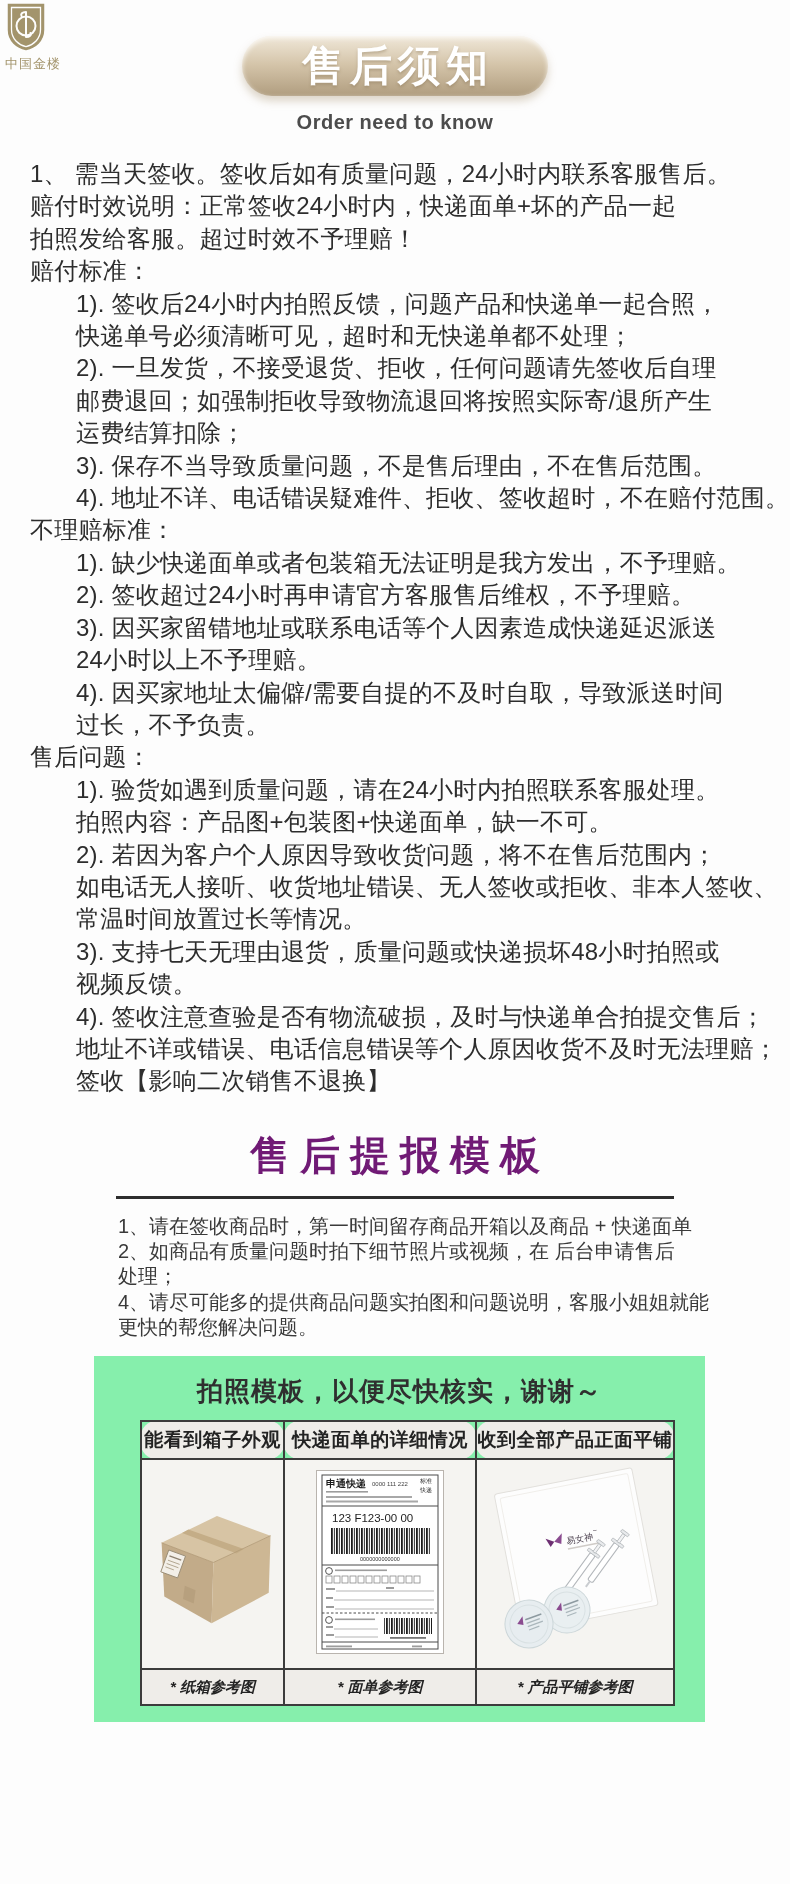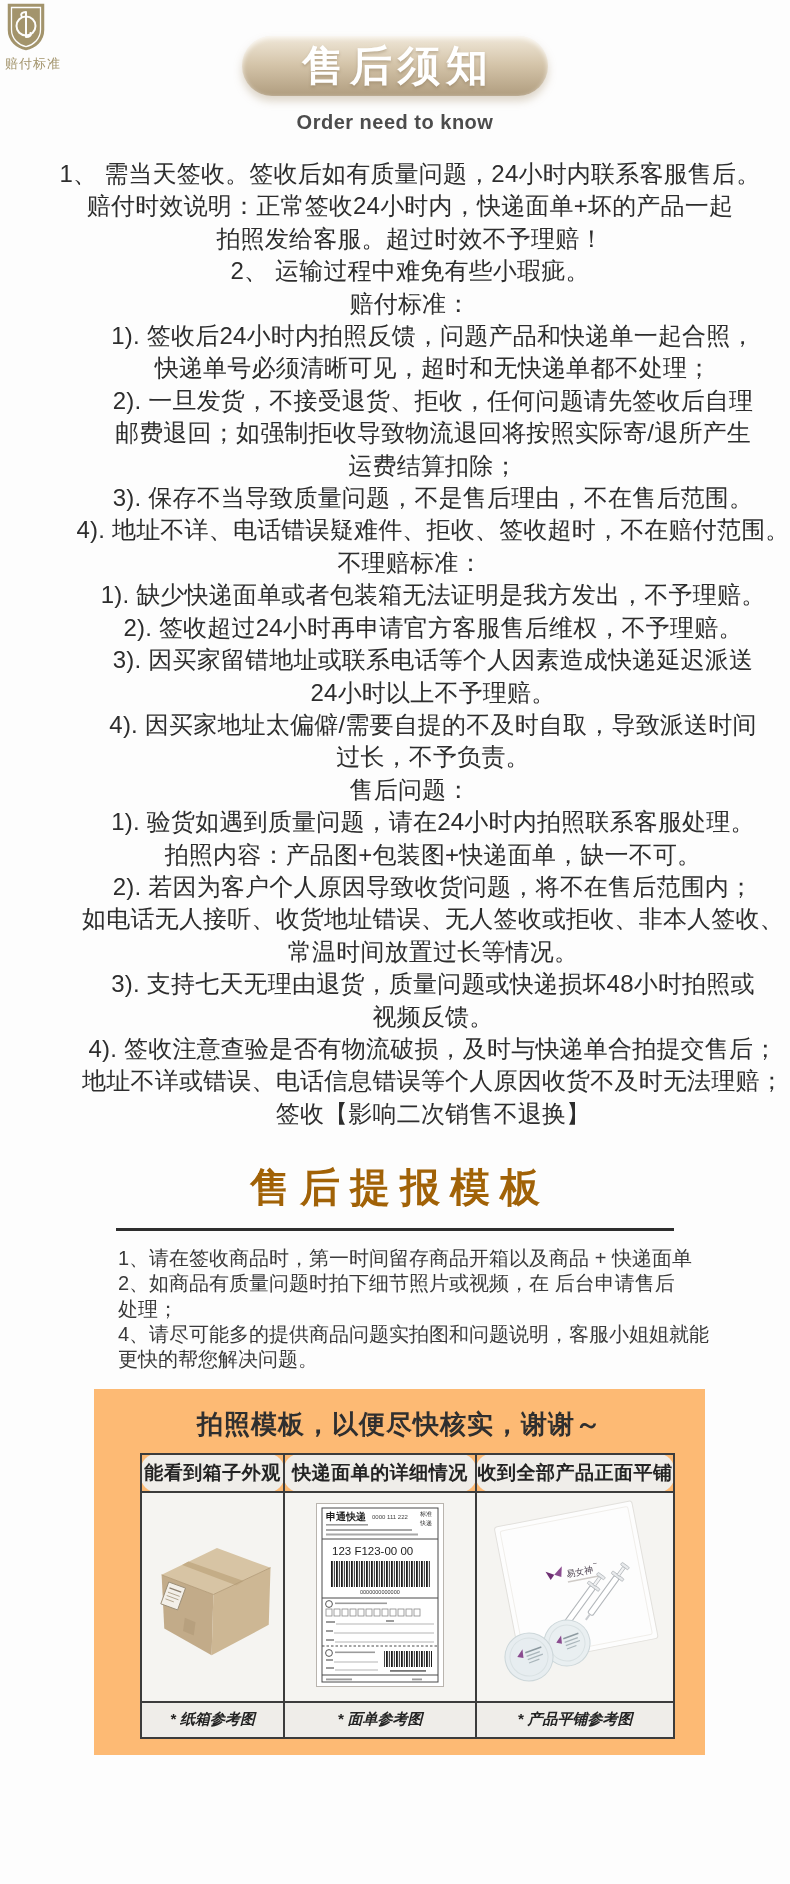--- a/index.html
+++ b/index.html
@@ -19,61 +19,60 @@
     box-shadow:0 5px 9px rgba(168,148,112,.38), inset 0 2px 5px rgba(255,255,255,.8);
     display:flex;align-items:center;justify-content:center;
   }
   .banner span{
     color:#fff;font-size:42px;font-weight:bold;letter-spacing:6px;padding-left:6px;
     text-shadow:0 2px 3px rgba(120,100,70,.35);
   }
   .subtitle{text-align:center;margin-top:14px;font-size:20px;font-weight:bold;color:#4c4c4c;letter-spacing:.5px;line-height:24px;}
   
   .notice{margin:24px 0 0 30px;font-size:24px;line-height:32.4px;letter-spacing:.2px;color:#2d2d2d;}
-  .nline{white-space:nowrap;text-align:center;}
+  .nline{white-space:nowrap;}
   .nline.ind{padding-left:46px;}
   
-  .sec-title{margin-top:34px;text-align:center;font-size:40px;font-weight:bold;color:#a16207;letter-spacing:10px;text-indent:10px;line-height:46px;}
+  .sec-title{margin-top:34px;text-align:center;font-size:40px;font-weight:bold;color:#701a75;letter-spacing:10px;text-indent:10px;line-height:46px;}
   .rule{width:558px;height:3px;background:#2e2e2e;margin:18px auto 0;}
   .tpl-list{margin:15px 0 0 118px;font-size:20px;line-height:25.3px;color:#3a3a3a;}
   .tline{white-space:nowrap;}
   
-  .panel{width:611px;height:366px;margin:16px 0 0 94px;background:#fdba74;box-sizing:border-box;padding-top:20px;}
+  .panel{width:611px;height:366px;margin:16px 0 0 94px;background:#86efac;box-sizing:border-box;padding-top:20px;}
   .panel-title{text-align:center;font-size:26px;font-weight:bold;color:#2f2f2f;letter-spacing:1px;line-height:30px;}
   table.ptable{border-collapse:collapse;table-layout:fixed;margin:14px 0 0 46px;width:527px;}
   .ptable td{border:2px solid #3c3c3c;text-align:center;padding:0;background:#efede9;overflow:hidden;}
   .ptable .hrow td{height:36px;font-size:19px;font-weight:bold;color:#232323;letter-spacing:.5px;border-radius:15px;}
   .ptable .irow td{height:208px;background:#f5f4f1;vertical-align:middle;}
   .ptable .crow td{height:34px;font-size:15px;font-weight:bold;color:#232323;font-style:italic;}
   .c1{width:141px;} .c2{width:190px;} .c3{width:196px;}
 </style>
 </head>
 <body>
 
 <div class="logo">
   <svg width="38" height="48" viewBox="0 0 38 48">
     <path d="M1.5 1.5 H36.5 V27 C36.5 38 28 44.5 19 46.5 C10 44.5 1.5 38 1.5 27 Z" fill="#a3946c" stroke="#a3946c" stroke-width="1.5"></path>
     <path d="M4.5 4.5 H33.5 V26.5 C33.5 36 26.5 41.8 19 43.6 C11.5 41.8 4.5 36 4.5 26.5 Z" fill="none" stroke="#fdfdfd" stroke-width="1.3"></path>
     <circle cx="19" cy="23" r="9.5" fill="none" stroke="#fdfdfd" stroke-width="2"></circle>
     <path d="M19 9 C15 9 13.5 11 14.5 13 M19 9 V34 M19 34 C23 34 24.5 32 23.5 30" fill="none" stroke="#fdfdfd" stroke-width="2" stroke-linecap="round"></path>
   </svg>
-  <div class="logo-text">赔付标准</div>
+  <div class="logo-text">中国金楼</div>
 </div>
 
 <div class="banner">
   <span>售后须知</span>
 </div>
 <div class="subtitle">Order need to know</div>
 
 <div class="notice">
 
 <div class="nline">1、 需当天签收。签收后如有质量问题，24小时内联系客服售后。</div>
     <div class="nline">赔付时效说明：正常签收24小时内，快递面单+坏的产品一起</div>
     <div class="nline">拍照发给客服。超过时效不予理赔！</div>
-    <div class="nline">2、 运输过程中难免有些小瑕疵。</div>
     <div class="nline">赔付标准：</div>
     <div class="nline ind">1). 签收后24小时内拍照反馈，问题产品和快递单一起合照，</div>
     <div class="nline ind">快递单号必须清晰可见，超时和无快递单都不处理；</div>
     <div class="nline ind">2). 一旦发货，不接受退货、拒收，任何问题请先签收后自理</div>
     <div class="nline ind">邮费退回；如强制拒收导致物流退回将按照实际寄/退所产生</div>
     <div class="nline ind">运费结算扣除；</div>
     <div class="nline ind">3). 保存不当导致质量问题，不是售后理由，不在售后范围。</div>
     <div class="nline ind">4). 地址不详、电话错误疑难件、拒收、签收超时，不在赔付范围。</div>
     <div class="nline">不理赔标准：</div>
     <div class="nline ind">1). 缺少快递面单或者包装箱无法证明是我方发出，不予理赔。</div>

